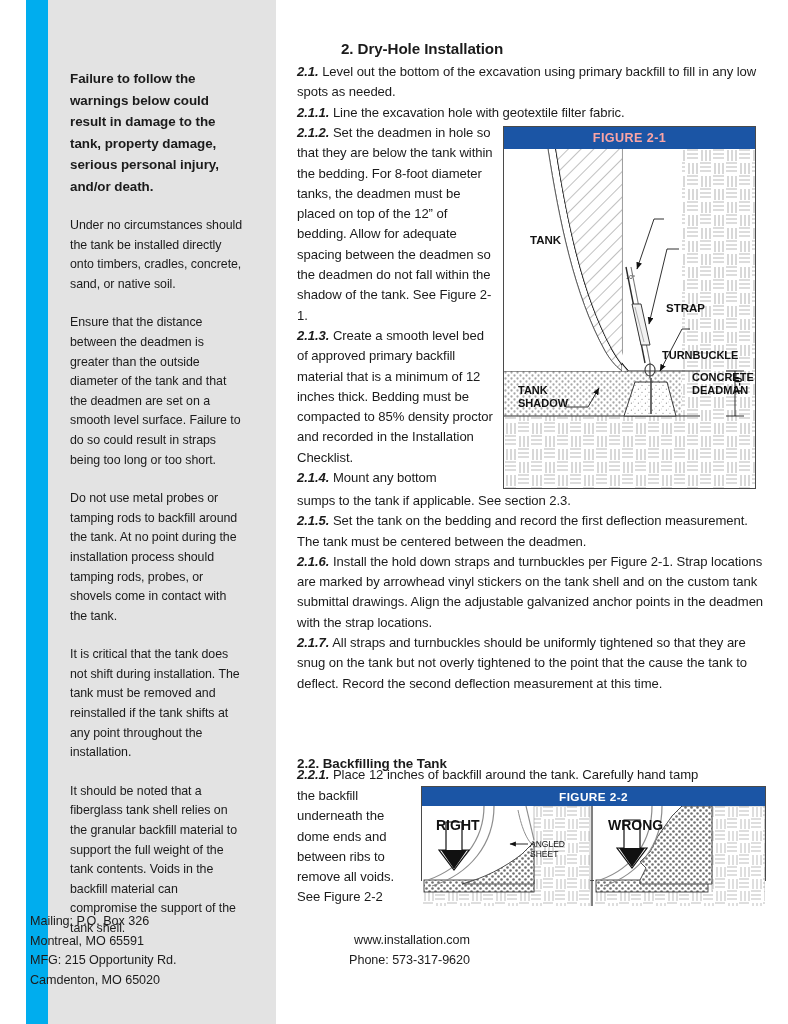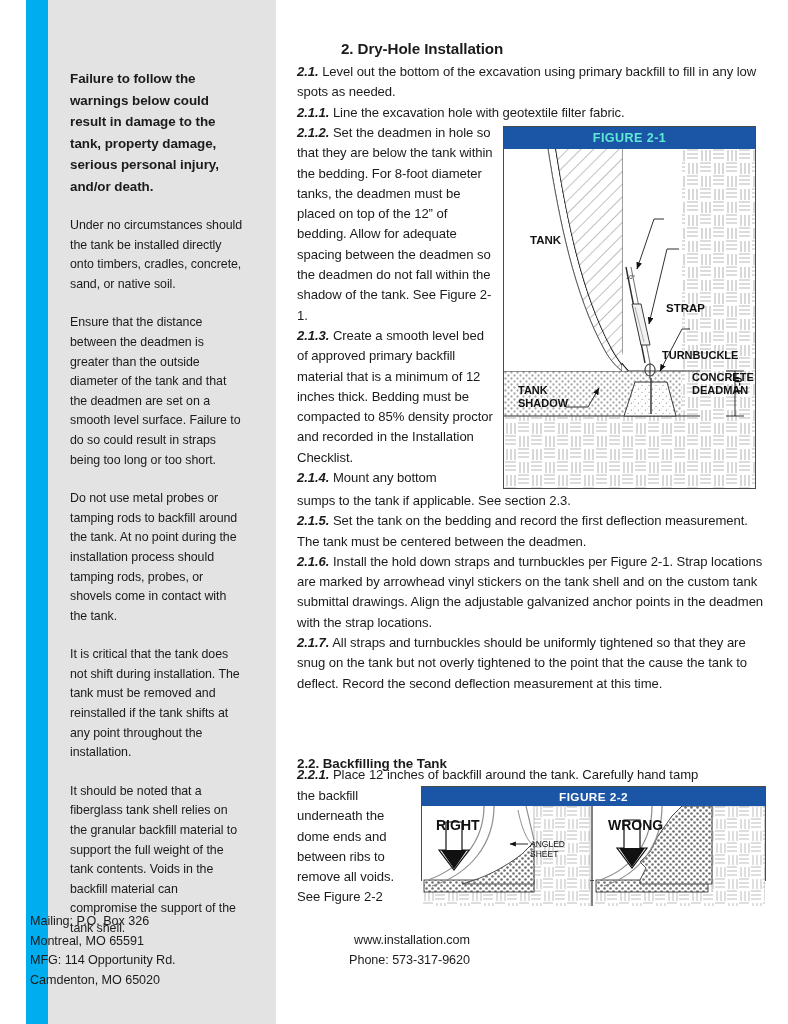--- a/index.html
+++ b/index.html
@@ -135,21 +135,21 @@
     top: 126px;
     width: 253px;
     height: 363px;
     border: 1px solid #4a4a4a;
     box-sizing: border-box;
     background: #ffffff;
   }
   #figure-2-1-caption-bar {
     height: 22px;
     background: #1B55A5;
-    color: #5eead4;
+    color: #fca5a5;
     font-size: 12.6px;
     font-weight: bold;
     letter-spacing: 0.4px;
     display: flex;
     align-items: center;
     justify-content: center;
   }
   #figure-2-1-body {
     position: relative;
     width: 100%;
@@ -430,20 +430,20 @@
         </g>
       </svg>
     </div>
   </div>
 </div>
 
 <div id="footer">
   <div id="footer-left">
     <div>Mailing: P.O. Box 326</div>
     <div>Montreal, MO 65591</div>
-    <div>MFG: 114 Opportunity Rd.</div>
+    <div>MFG: 215 Opportunity Rd.</div>
     <div>Camdenton, MO 65020</div>
   </div>
   <div id="footer-right">
     <div>www.installation.com</div>
     <div>Phone: 573-317-9620</div>
   </div>
 </div>
 
 </body></html>

